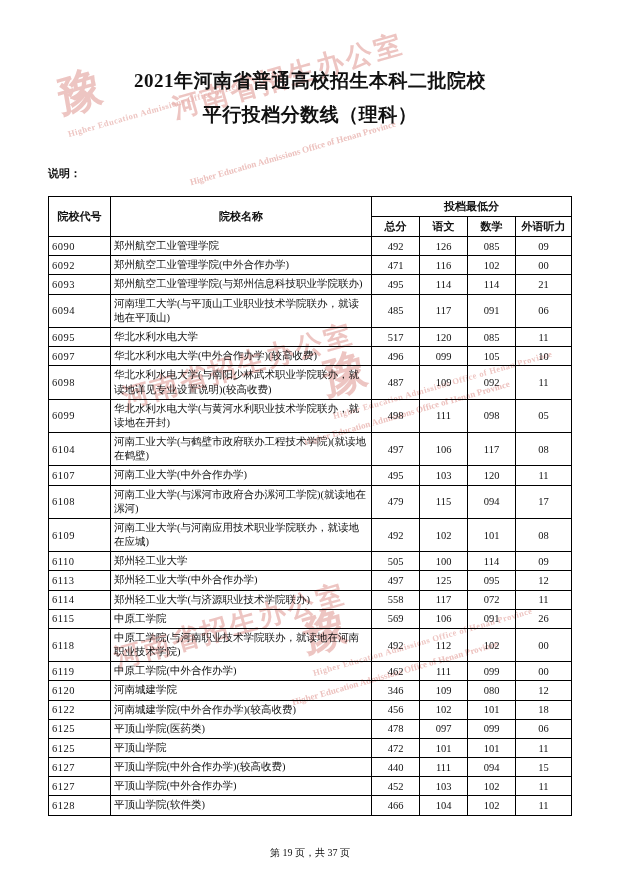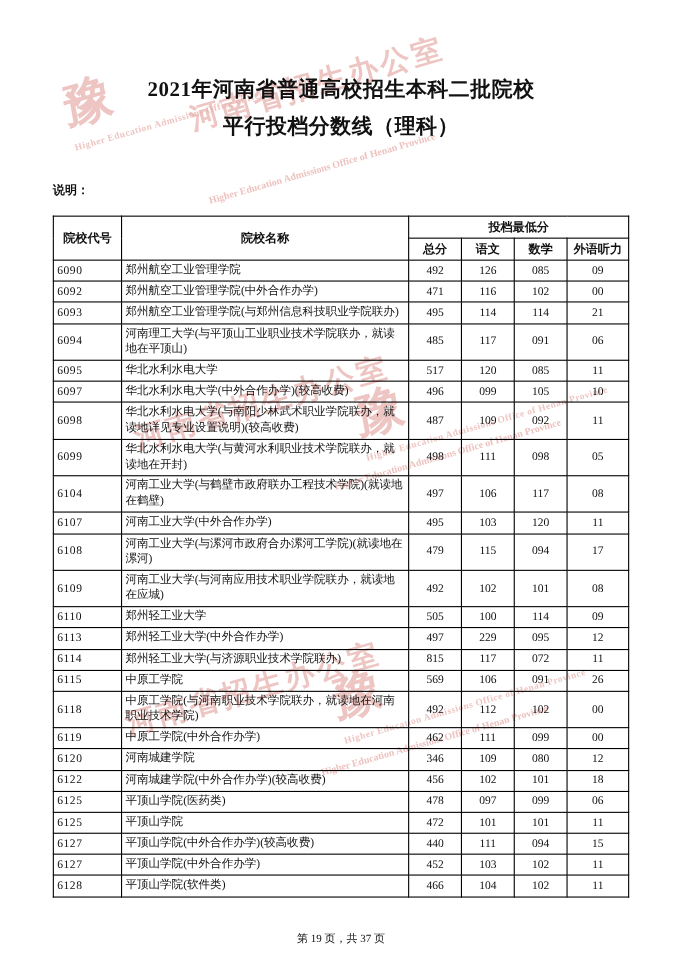--- a/index.html
+++ b/index.html
@@ -322,28 +322,28 @@
           <td class="c-name">郑州轻工业大学</td>
           <td class="c-num">505</td>
           <td class="c-num">100</td>
           <td class="c-num">114</td>
           <td class="c-fl">09</td>
         </tr>
         <tr>
           <td class="c-code">6113</td>
           <td class="c-name">郑州轻工业大学(中外合作办学)</td>
           <td class="c-num">497</td>
-          <td class="c-num">229</td>
+          <td class="c-num">125</td>
           <td class="c-num">095</td>
           <td class="c-fl">12</td>
         </tr>
         <tr>
           <td class="c-code">6114</td>
           <td class="c-name">郑州轻工业大学(与济源职业技术学院联办)</td>
-          <td class="c-num">815</td>
+          <td class="c-num">558</td>
           <td class="c-num">117</td>
           <td class="c-num">072</td>
           <td class="c-fl">11</td>
         </tr>
         <tr>
           <td class="c-code">6115</td>
           <td class="c-name">中原工学院</td>
           <td class="c-num">569</td>
           <td class="c-num">106</td>
           <td class="c-num">091</td>

